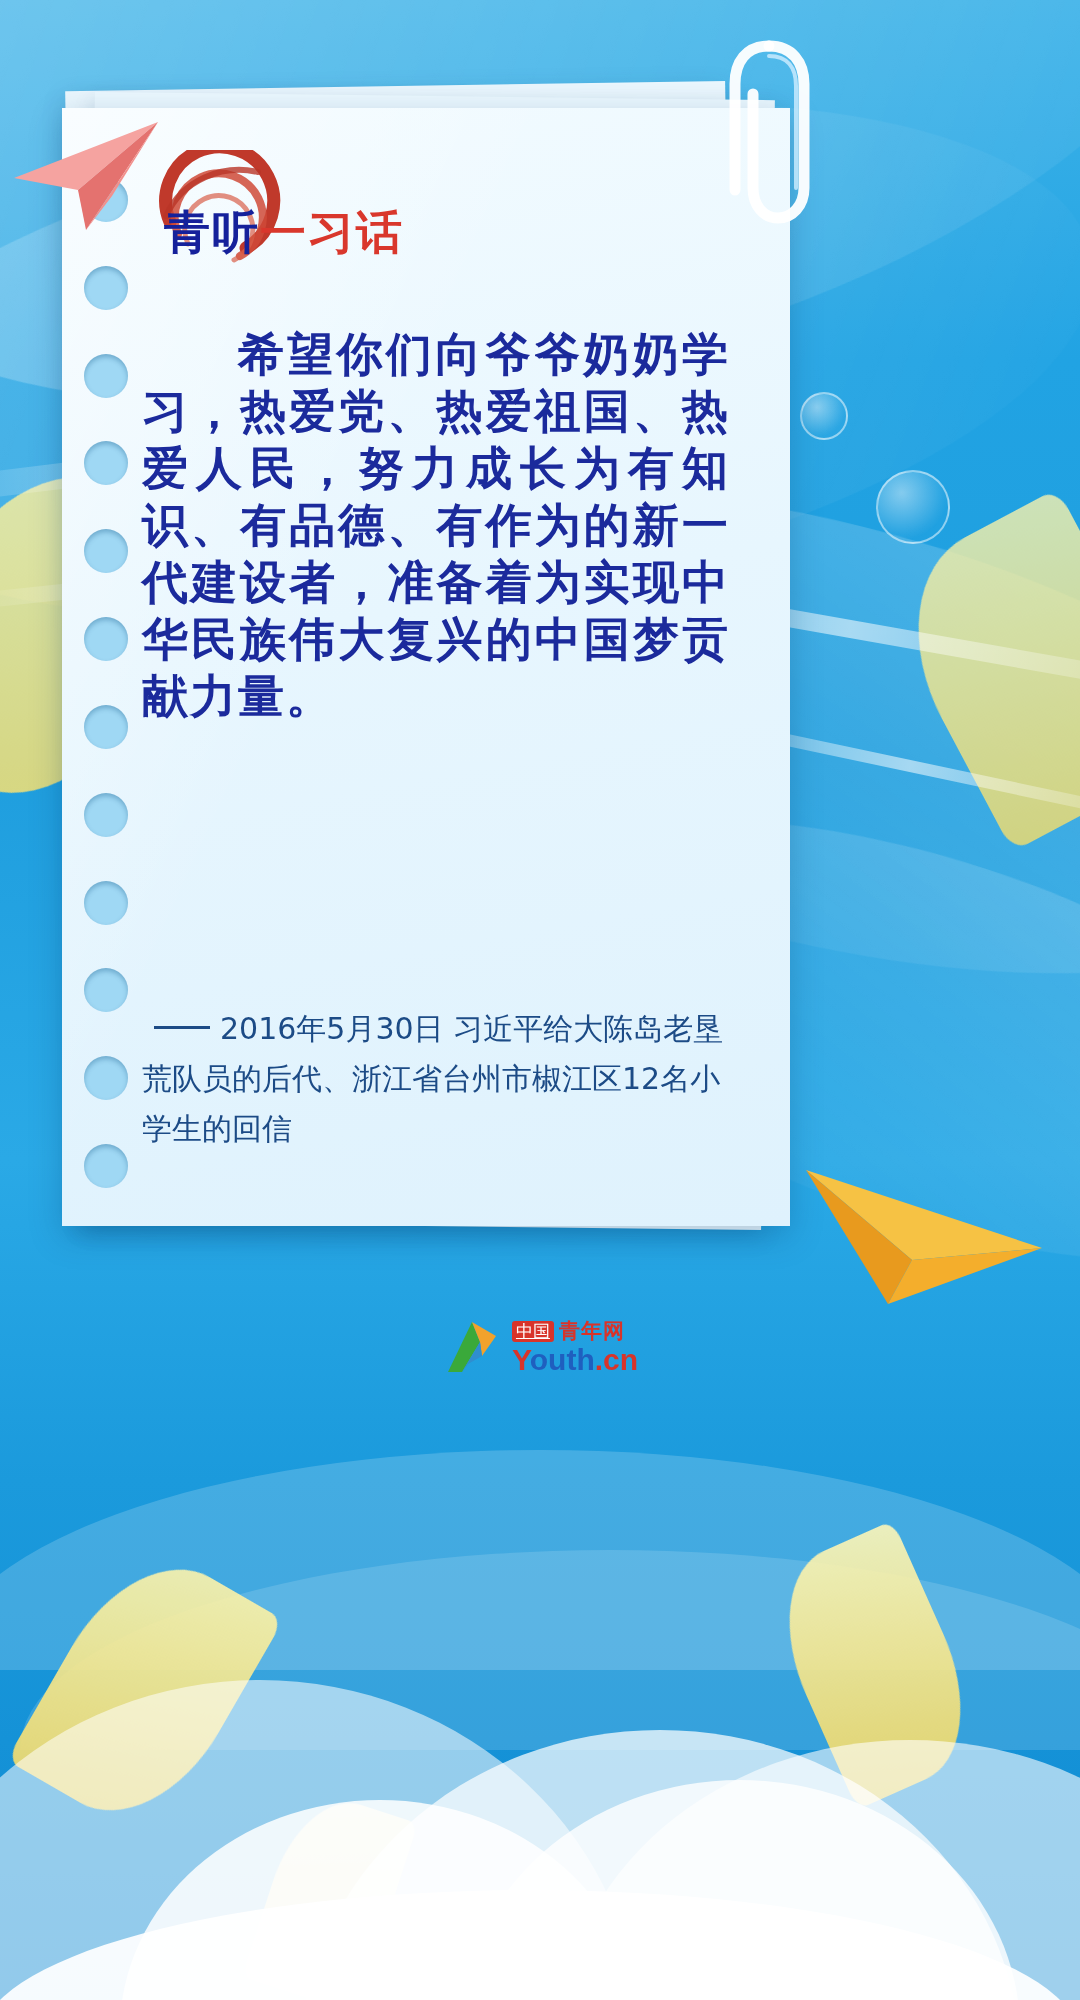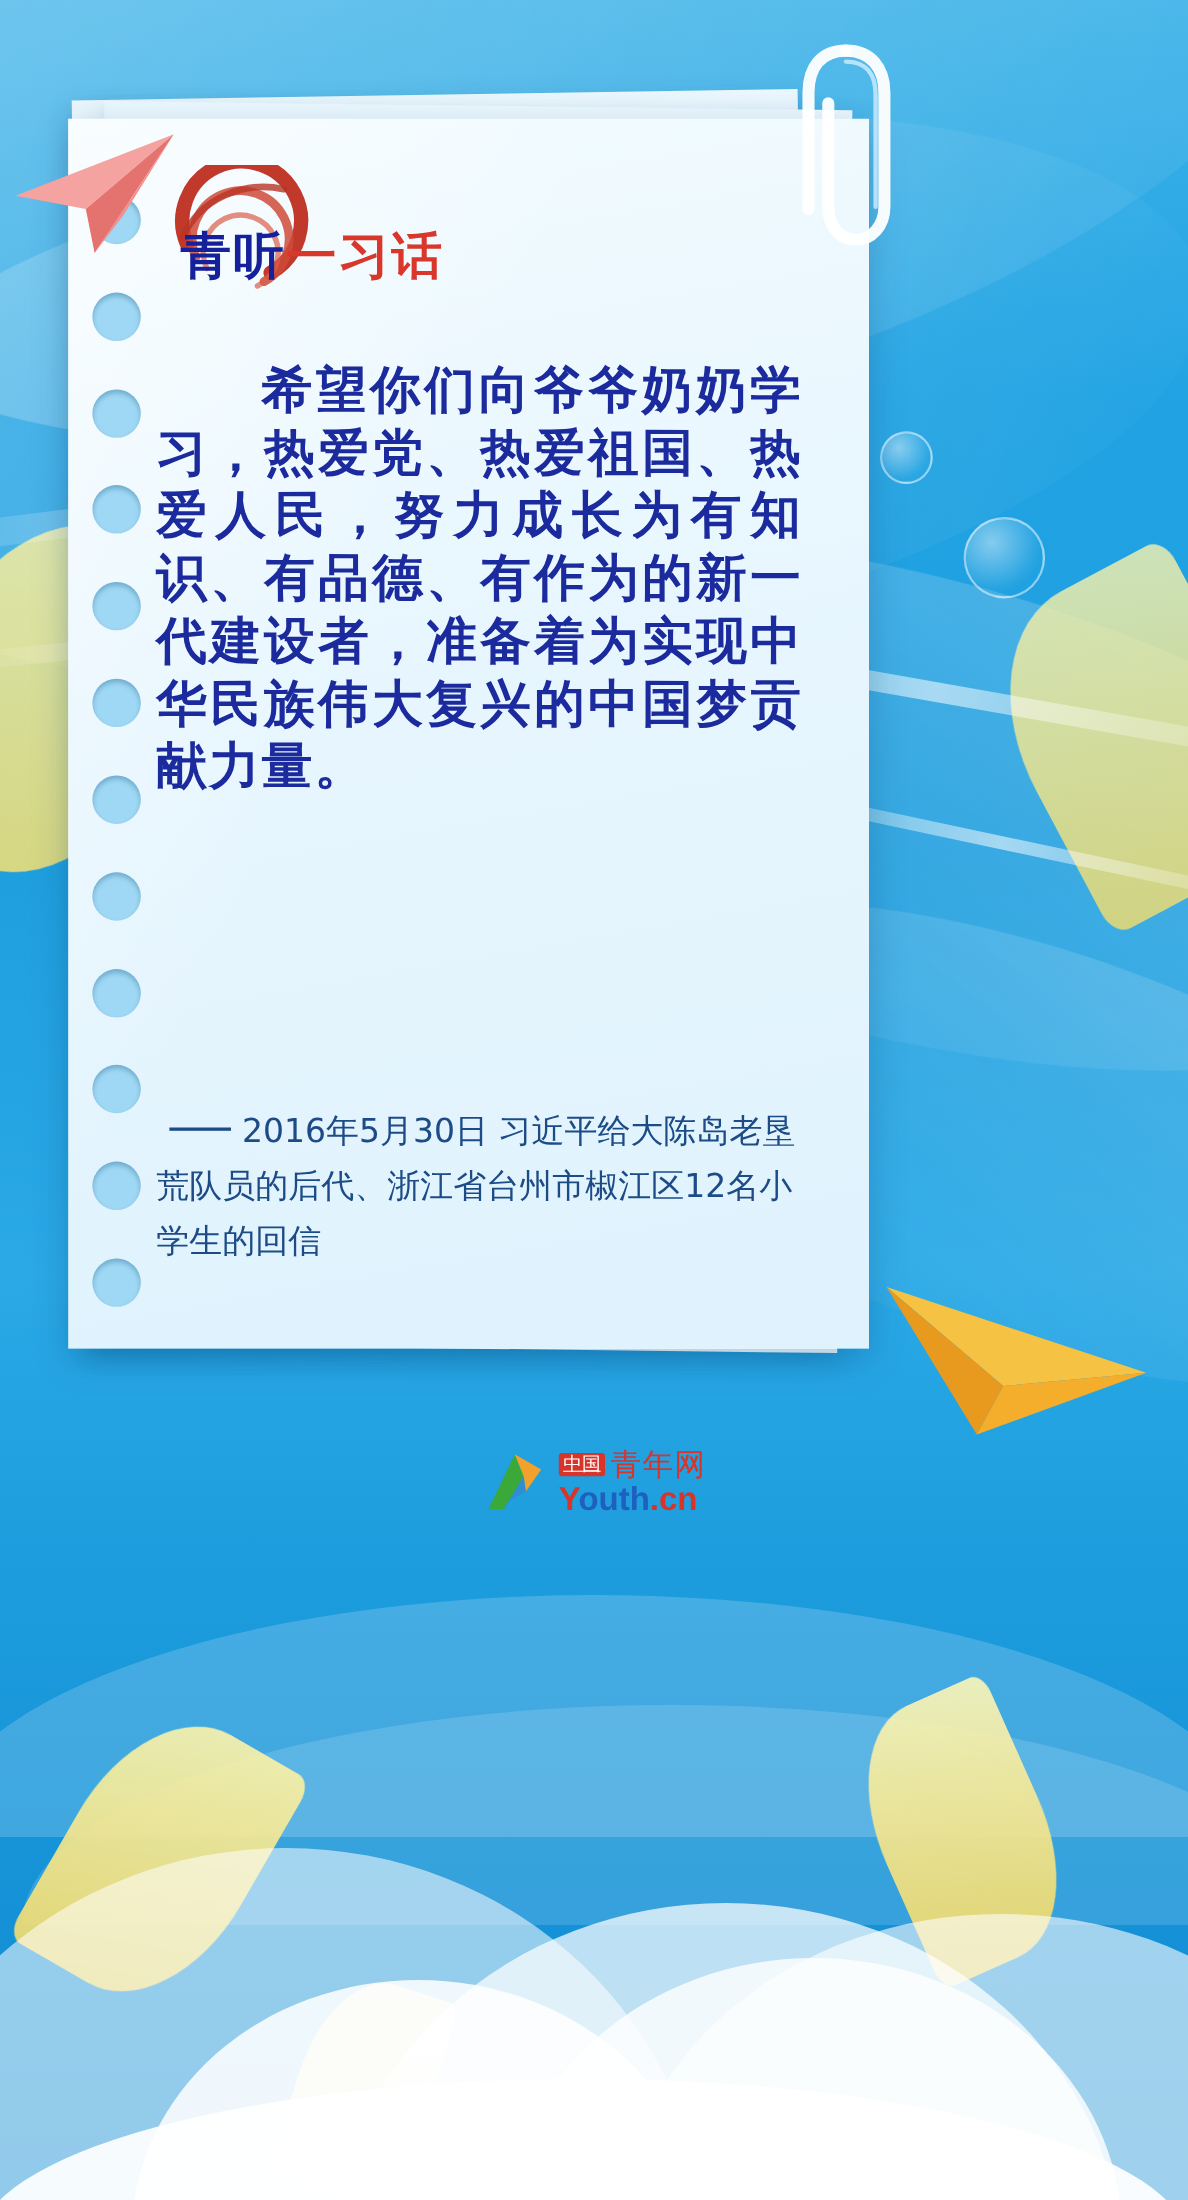--- a/index.html
+++ b/index.html
@@ -312,22 +312,22 @@
     background: #d8342a;
     color: #fff;
     font-size: 17px;
     padding: 2px 4px;
     border-radius: 3px;
     font-family: "DejaVu Sans", "Liberation Sans", sans-serif;
     text-decoration: underline;
   }
   .cn-name {
     color: #d8342a;
-    font-size: 28px;
-    font-weight: normal;
+    font-size: 21px;
+    font-weight: bold;
     font-family: "DejaVu Sans", "Liberation Sans", sans-serif;
     letter-spacing: 1px;
   }
   .en-name {
     font-size: 30px;
     font-weight: bold;
     font-family: "Liberation Sans", sans-serif;
     letter-spacing: 0px;
   }
   .en-name .blue { color: #1f5fbf; }

